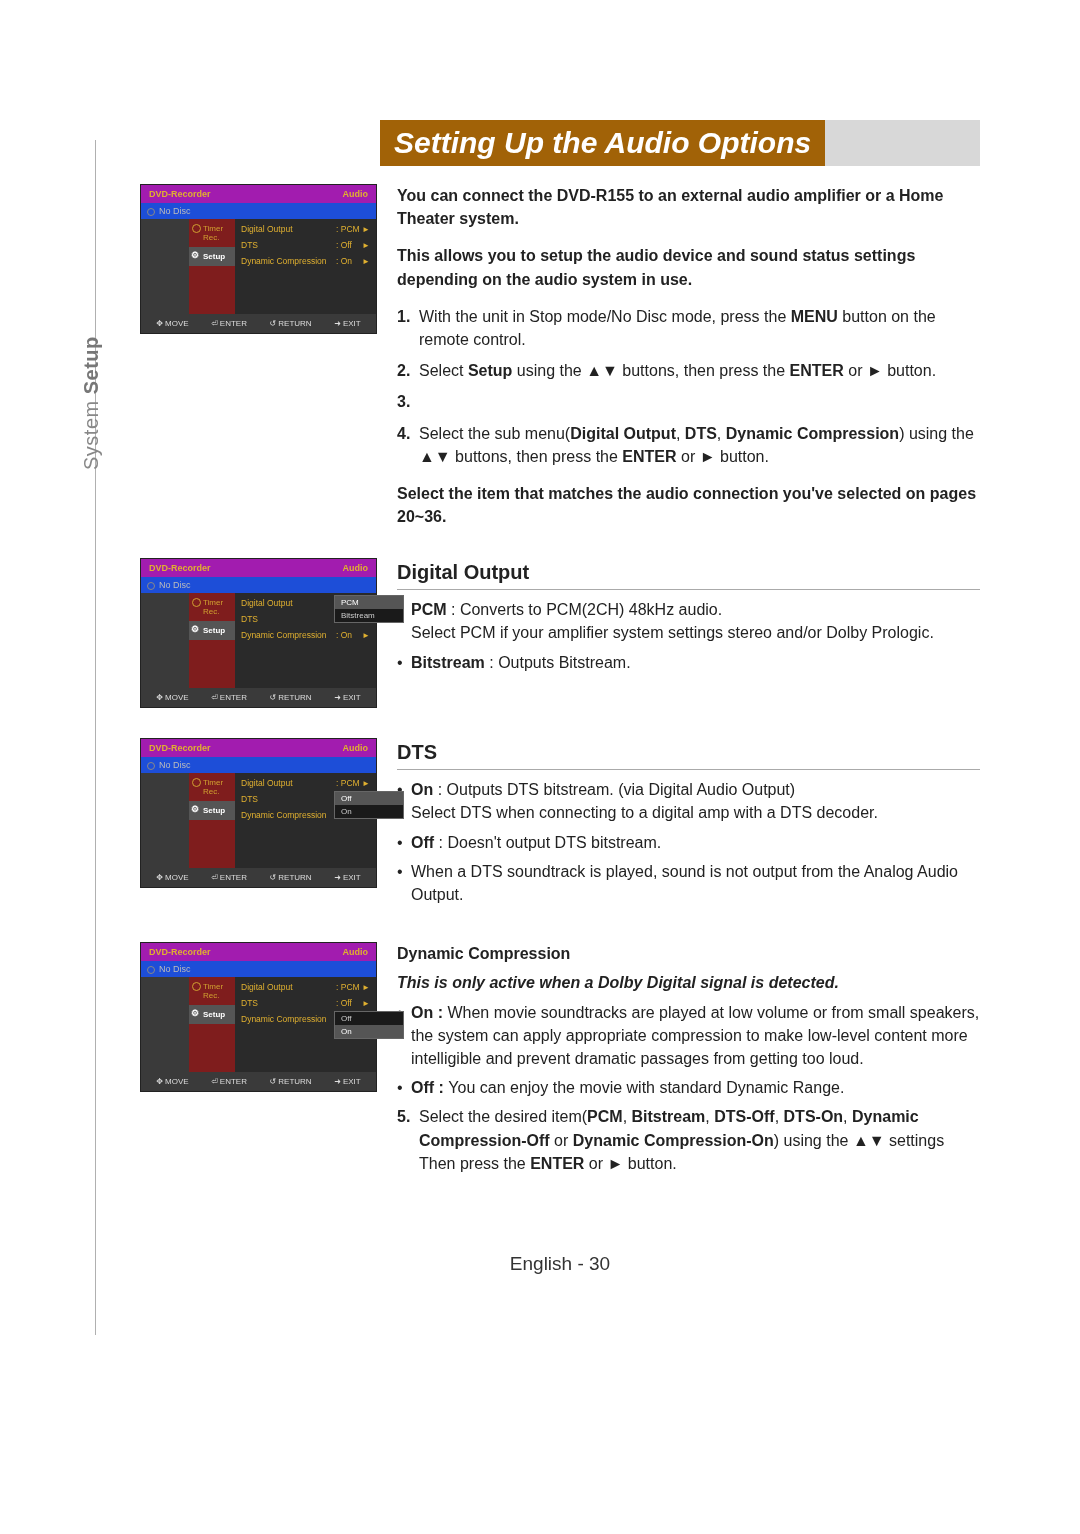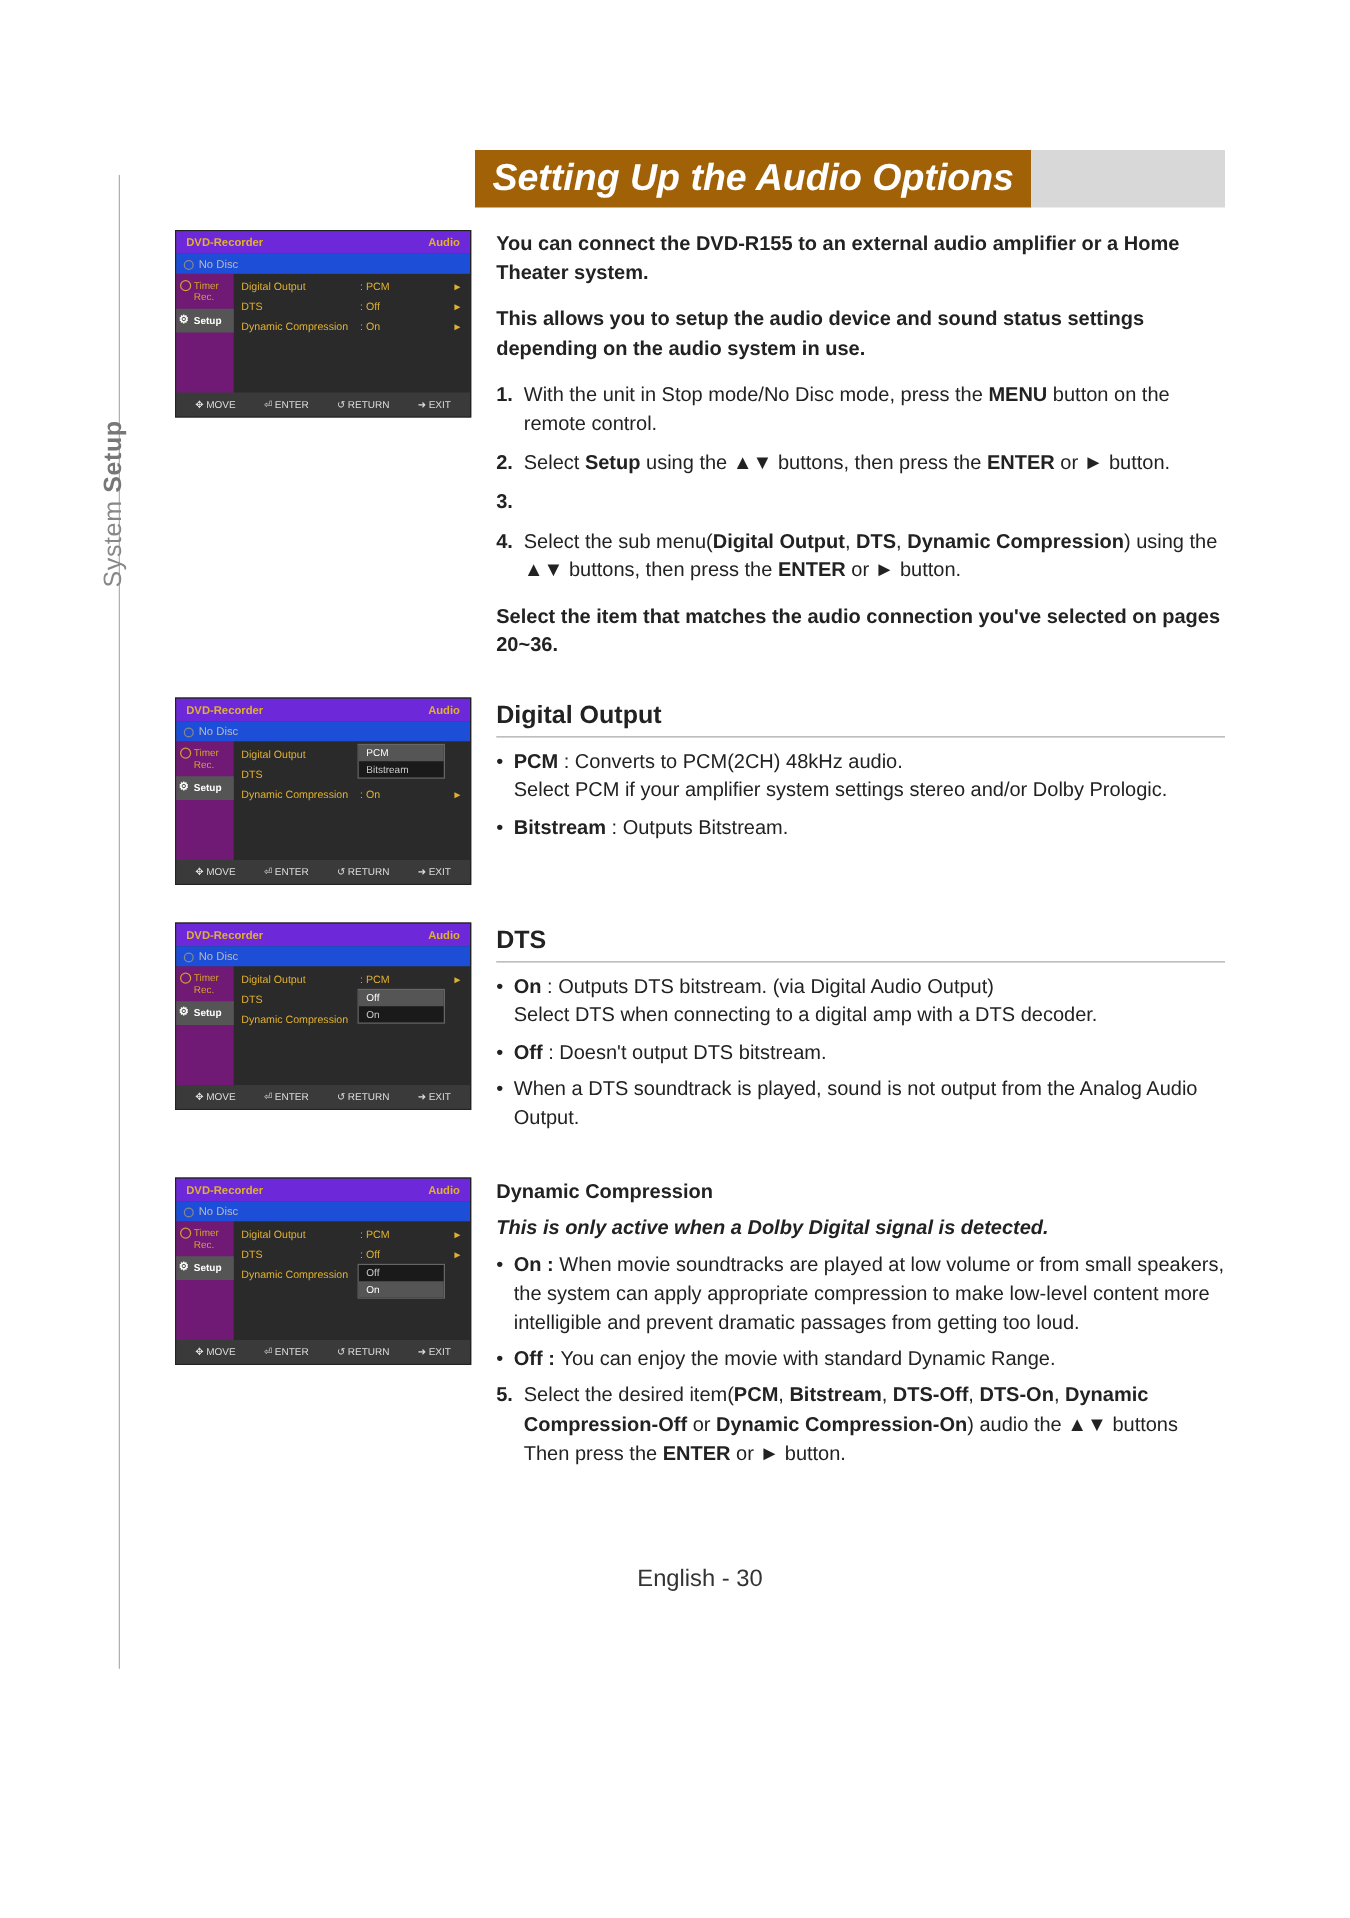--- a/index.html
+++ b/index.html
@@ -70,43 +70,44 @@
     margin-right: 20px;
     font-size: 9px;
     color: #fff;
     background: #3a3a3a;
     border: 1px solid #222;
   }
   .sc-header {
     display: flex;
     justify-content: space-between;
     padding: 4px 8px;
-    background: #6d28d9;
+    background: #a21caf;
     color: #e0b030;
     font-weight: bold;
   }
   .sc-nodisc {
     background: #1d4ed8;
     color: #bbb;
     padding: 3px 8px 3px 18px;
     position: relative;
   }
   .sc-nodisc::before{
     content:"";
     position:absolute; left:6px; top:5px;
     width:6px; height:6px; border:1px solid #888; border-radius:50%;
   }
   .sc-body {
     display: flex;
     min-height: 95px;
   }
   .sc-left {
     width: 46px;
-    background: #701a75;
+    background: #7f1d1d;
     font-size: 8px;
+    margin-left: 48px;
   }
   .sc-left-item {
     padding: 5px 4px 5px 14px;
     color: #ccc;
     position:relative;
   }
   .sc-left-item.timer{ color:#d0a030;}
   .sc-left-item.setup{ background:#555; color:#fff; font-weight:bold;}
   .sc-left-item .licon{
     position:absolute; left:3px; top:5px; width:7px; height:7px;
@@ -472,21 +473,21 @@
             </div>
           <div class="b">
               <span class="dot">•</span>
               <span><span class="bold">Off : </span><span>You can enjoy the movie with standard Dynamic Range.</span></span>
             </div>
         </div>
         <ul class="steps" style="margin-top:6px;">
           <li>
               <span class="num">5.</span>
               <span>
-            <span>Select the desired item(</span><span class="bold">PCM</span><span>, </span><span class="bold">Bitstream</span><span>, </span><span class="bold">DTS-Off</span><span>, </span><span class="bold">DTS-On</span><span>, </span><span class="bold">Dynamic Compression-Off</span><span> or </span><span class="bold">Dynamic Compression-On</span><span>) audio the ▲▼ buttons</span><br>
+            <span>Select the desired item(</span><span class="bold">PCM</span><span>, </span><span class="bold">Bitstream</span><span>, </span><span class="bold">DTS-Off</span><span>, </span><span class="bold">DTS-On</span><span>, </span><span class="bold">Dynamic Compression-Off</span><span> or </span><span class="bold">Dynamic Compression-On</span><span>) using the ▲▼ settings</span><br>
             <span>Then press the </span><span class="bold">ENTER</span><span> or ► button.</span>
           </span>
             </li>
         </ul>
       </div>
     </div>
 
     <div class="footer-pg">English - 30</div>
   </div>
 </div>

